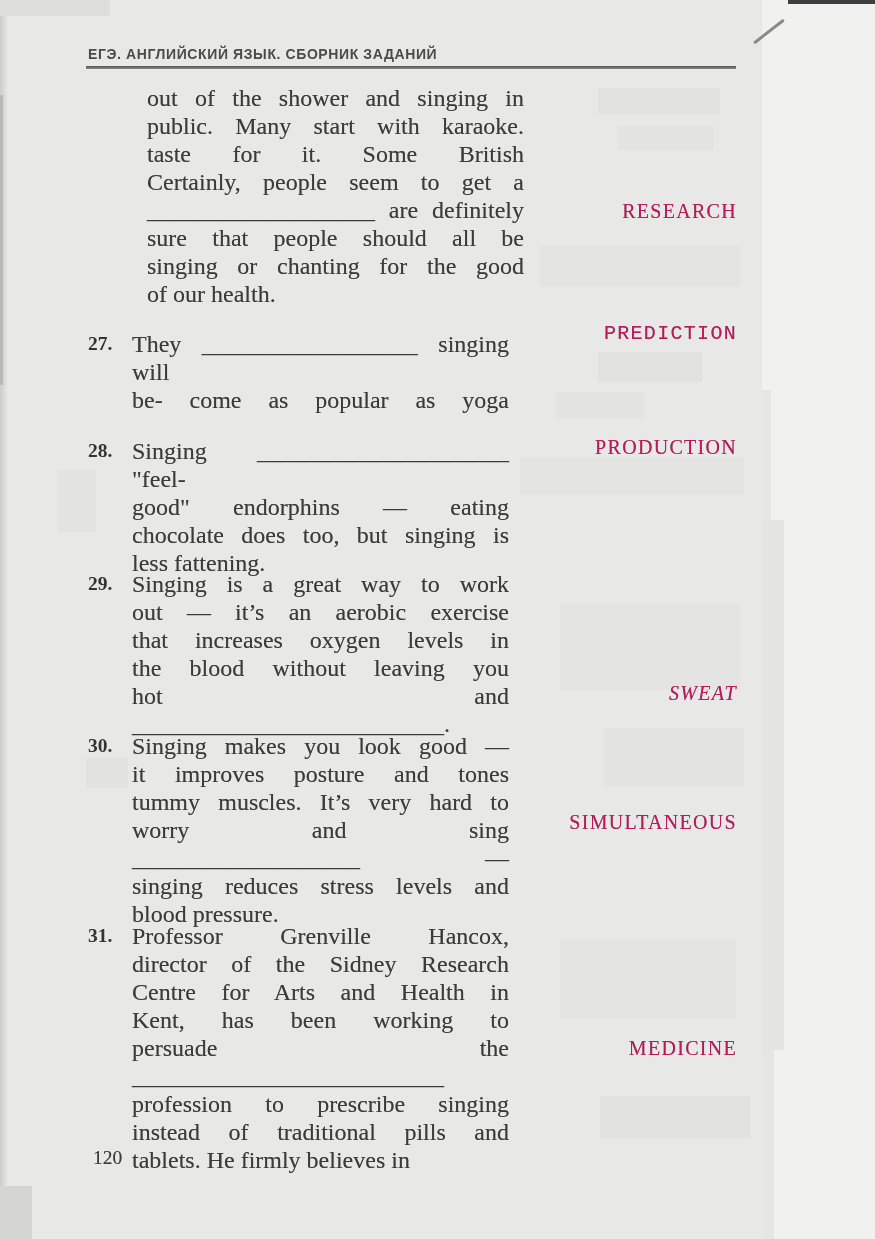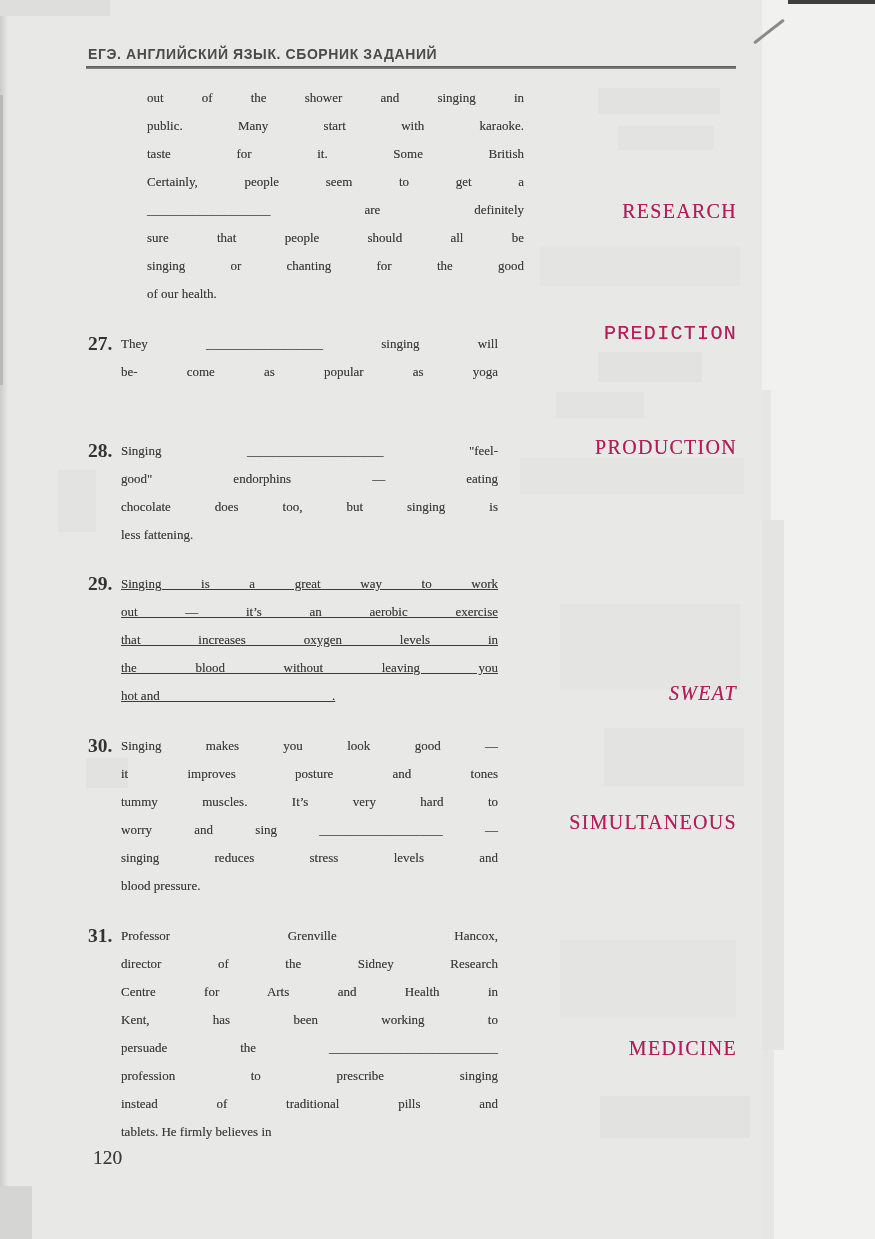--- a/index.html
+++ b/index.html
@@ -45,24 +45,24 @@
   }
   .header-rule { position:absolute; top:66px; left:86px; width:650px; height:3px;
     background:linear-gradient(to bottom,#565656,#8a8a8a); }
 
   
   .item { position:absolute; left:88px; width:440px; }
   .item .num {
     position:absolute; left:0; top:0;
     font-weight:bold; font-size:19.5px; line-height:28px; color:#343434;
   }
-  .item .body { margin-left:33px; width:377px; }
+  .item .body { margin-left:44px; width:377px; }
   .item.no-num .body { margin-left:59px; }
   .tline {
-    font-size:13px; line-height:28px;
+    font-size:24px; line-height:28px;
     text-align:justify; text-align-last:justify;
     text-shadow:0 0 0.5px rgba(40,40,40,0.45);
     white-space:normal;
   }
   .tline.last { text-align-last:left; }
 
   
   .keyword {
     position:absolute; right:138px;
     font-size:20px; letter-spacing:1.3px; color:#be185d;
@@ -138,21 +138,21 @@
   <div class="item" style="top:437px;">
     <span class="num">28.</span>
     <div class="body">
         <div class="tline">Singing _____________________ "feel-</div>
         <div class="tline">good" endorphins — eating</div>
         <div class="tline">chocolate does too, but singing is</div>
         <div class="tline last">less fattening.</div>
       </div>
   </div>
 
-  <div class="item" style="top:570px;text-decoration:underline;">
+  <div class="item" style="top:570px;">
     <span class="num">29.</span>
     <div class="body">
         <div class="tline">Singing is a great way to work</div>
         <div class="tline">out — it’s an aerobic exercise</div>
         <div class="tline">that increases oxygen levels in</div>
         <div class="tline">the blood without leaving you</div>
         <div class="tline last">hot and __________________________.</div>
       </div>
   </div>
 

